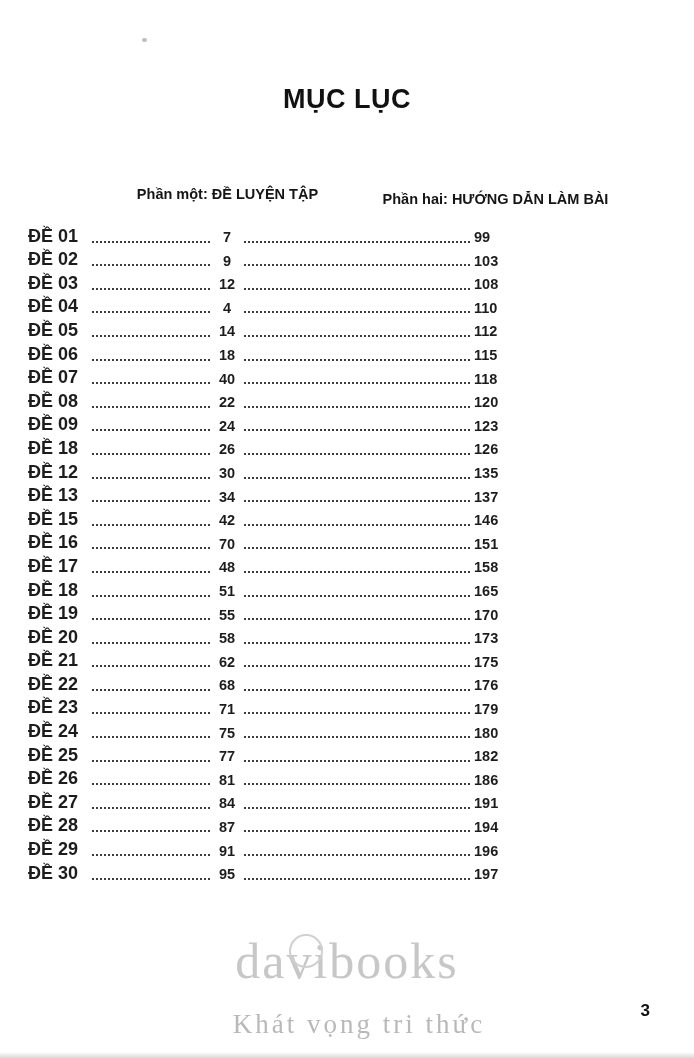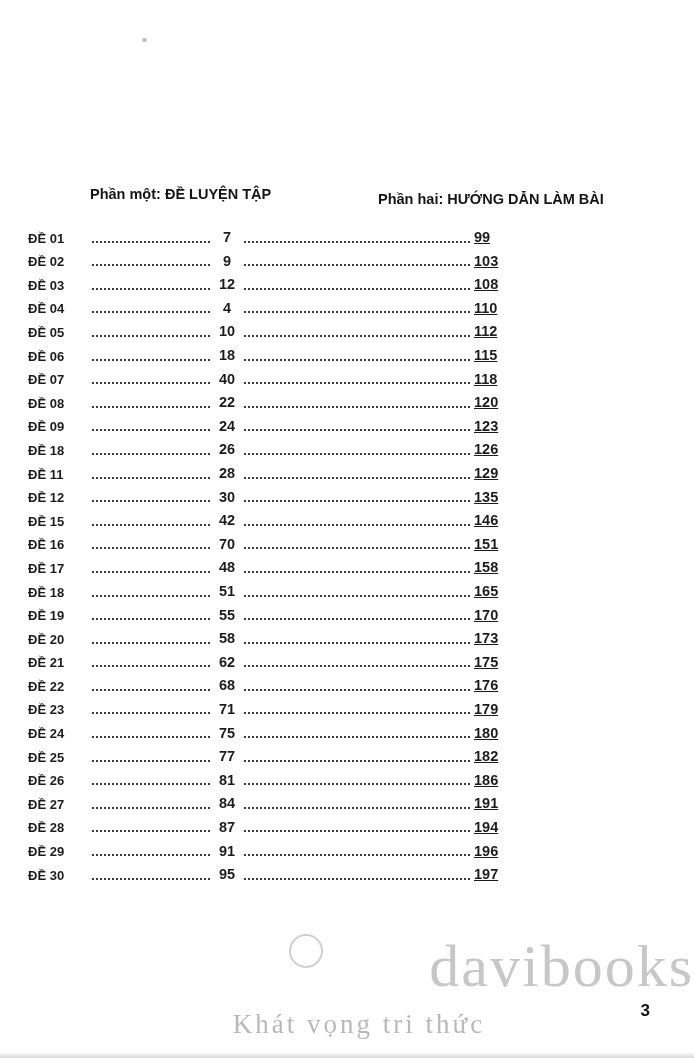--- a/index.html
+++ b/index.html
@@ -24,42 +24,42 @@
     font-size: 27px;
     font-weight: bold;
     letter-spacing: 0.5px;
     color: #111;
   }
 
   .hdr {
     position: absolute;
     font-weight: bold;
     font-size: 14.5px;
-    text-align: left;
+    text-align: center;
     white-space: nowrap;
     color: #151515;
   }
   .hdr1 { top: 186px; left: 90px;  width: 275px; }
   .hdr2 { top: 191px; left: 378px; width: 235px; }
 
   .rows {
     position: absolute;
     top: 221px;
     left: 28px;
     width: 482px;
   }
   .row {
     display: flex;
     align-items: flex-end;
     height: 23.6px;
   }
   .lbl {
     width: 64px;
     font-weight: bold;
-    font-size: 13px;
+    font-size: 18px;
     line-height: 1;
     white-space: nowrap;
   }
   .leader {
     border-bottom: 2px dotted #3c3c3c;
     margin-bottom: 2px;
     height: 2px;
   }
   .l1 { width: 118px; }
   .l2 { width: 226px; }
@@ -69,31 +69,30 @@
     font-weight: bold;
     font-size: 14.5px;
     line-height: 1;
   }
   .p2 {
     flex: 1;
     padding-left: 4px;
     font-weight: bold;
     font-size: 14.5px;
     line-height: 1;
-    text-decoration: underline;
   }
 
   .wm-name {
     position: absolute;
     top: 936px;
     left: 0;
     width: 100%;
-    text-align: right;
+    text-align: center;
     font-family: "Liberation Serif", serif;
-    font-size: 60px;
+    font-size: 50px;
     line-height: 1;
     color: #c7c7c7;
     letter-spacing: 2px;
     user-select: none;
   }
   .wm-circle {
     position: absolute;
     top: 934px;
     left: 289px;
     width: 34px;
@@ -144,20 +143,21 @@
     background: linear-gradient(#ffffff, #d9d9d9);
   }
 </style>
 </head>
 <body>
 
 <div class="page">
 
   <div class="speck"></div>
 
+  <div class="title">MỤC LỤC</div>
 
   <div class="hdr hdr1">Phần một: ĐỀ LUYỆN TẬP</div>
   <div class="hdr hdr2">Phần hai: HƯỚNG DẪN LÀM BÀI</div>
 
   <div class="rows">
   <div class="row">
     <span class="lbl">ĐỀ 01</span>
     <span class="leader l1"></span>
     <span class="p1">7</span>
     <span class="leader l2"></span>
@@ -184,21 +184,21 @@
     <span class="lbl">ĐỀ 04</span>
     <span class="leader l1"></span>
     <span class="p1">4</span>
     <span class="leader l2"></span>
     <span class="p2">110</span>
   </div>
 
   <div class="row">
     <span class="lbl">ĐỀ 05</span>
     <span class="leader l1"></span>
-    <span class="p1">10</span>
+    <span class="p1">14</span>
     <span class="leader l2"></span>
     <span class="p2">112</span>
   </div>
 
   <div class="row">
     <span class="lbl">ĐỀ 06</span>
     <span class="leader l1"></span>
     <span class="p1">18</span>
     <span class="leader l2"></span>
     <span class="p2">115</span>
@@ -229,36 +229,36 @@
   </div>
 
   <div class="row">
     <span class="lbl">ĐỀ 18</span>
     <span class="leader l1"></span>
     <span class="p1">26</span>
     <span class="leader l2"></span>
     <span class="p2">126</span>
   </div>
 
-  <div class="row">
-    <span class="lbl">ĐỀ 11</span>
-    <span class="leader l1"></span>
-    <span class="p1">28</span>
-    <span class="leader l2"></span>
-    <span class="p2">129</span>
-  </div>
 
   <div class="row">
     <span class="lbl">ĐỀ 12</span>
     <span class="leader l1"></span>
     <span class="p1">30</span>
     <span class="leader l2"></span>
     <span class="p2">135</span>
   </div>
 
+  <div class="row">
+    <span class="lbl">ĐỀ 13</span>
+    <span class="leader l1"></span>
+    <span class="p1">34</span>
+    <span class="leader l2"></span>
+    <span class="p2">137</span>
+  </div>
 
 
   <div class="row">
     <span class="lbl">ĐỀ 15</span>
     <span class="leader l1"></span>
     <span class="p1">42</span>
     <span class="leader l2"></span>
     <span class="p2">146</span>
   </div>
 

